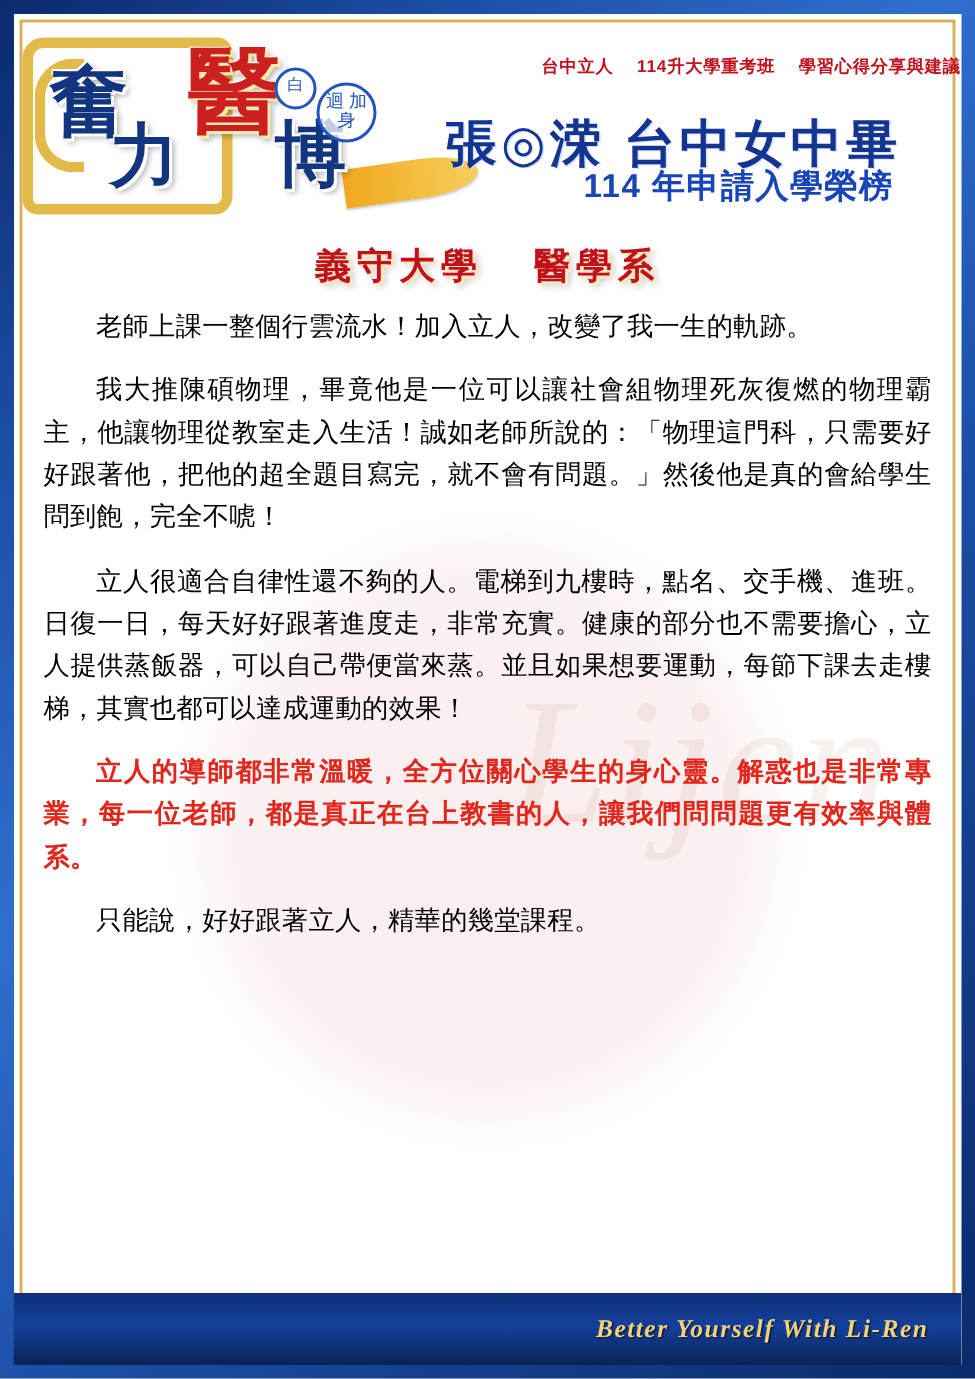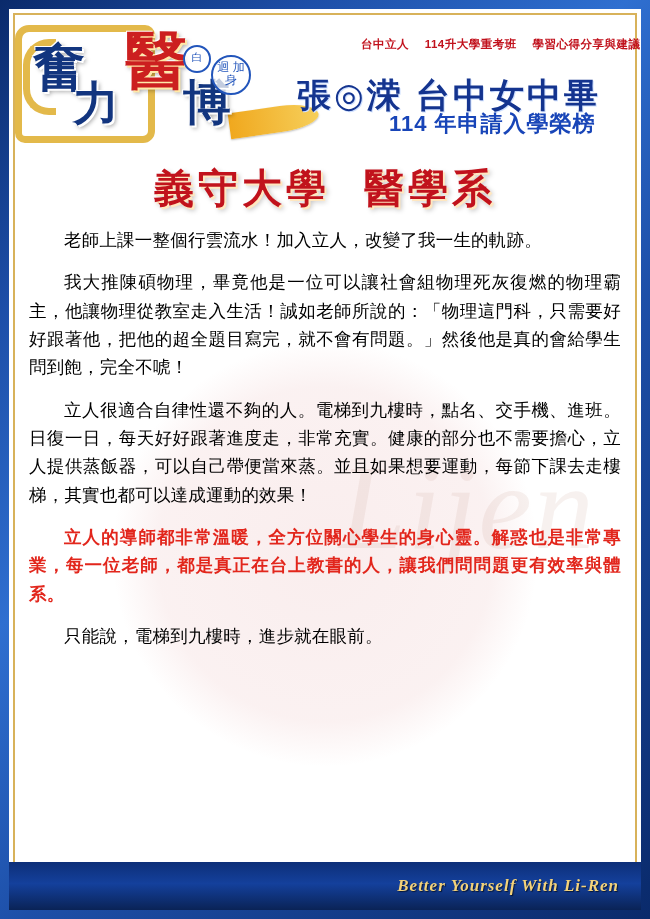--- a/index.html
+++ b/index.html
@@ -117,21 +117,21 @@
     margin-top:16px;
   }
   .hdr-sub{
     position:absolute;left:380px;top:100px;
     font-size:22px;font-weight:bold;color:#1845b8;
     letter-spacing:1px;white-space:nowrap;
   }
 
   .title-school{
     text-align:center;
-    font-size:40px;
+    font-size:24px;
     font-weight:bold;
     color:#c1121c;
     letter-spacing:4px;
     margin-top:2px;
     text-shadow:2px 2px 0 #ffe7c0, 3px 3px 5px rgba(0,0,0,0.25);
   }
   .title-school .gap{display:inline-block;width:34px;}
 
   
   .body{
@@ -202,19 +202,19 @@
 
   <div class="title-school">
     <span>義守大學</span><span class="gap"></span><span>醫學系</span>
   </div>
 
   <div class="body">
     <p class="para p-black">老師上課一整個行雲流水！加入立人，改變了我一生的軌跡。</p>
     <p class="para p-black">我大推陳碩物理，畢竟他是一位可以讓社會組物理死灰復燃的物理霸主，他讓物理從教室走入生活！誠如老師所說的：「物理這門科，只需要好好跟著他，把他的超全題目寫完，就不會有問題。」然後他是真的會給學生問到飽，完全不唬！</p>
     <p class="para p-black">立人很適合自律性還不夠的人。電梯到九樓時，點名、交手機、進班。日復一日，每天好好跟著進度走，非常充實。健康的部分也不需要擔心，立人提供蒸飯器，可以自己帶便當來蒸。並且如果想要運動，每節下課去走樓梯，其實也都可以達成運動的效果！</p>
     <p class="para p-red">立人的導師都非常溫暖，全方位關心學生的身心靈。解惑也是非常專業，每一位老師，都是真正在台上教書的人，讓我們問問題更有效率與體系。</p>
-    <p class="para p-black p-last">只能說，電梯到九樓時，進步就在眼前。</p>
+    <p class="para p-black p-last">只能說，好好跟著立人，精華的幾堂課程。</p>
   </div>
 
   <div class="footer">
     <div class="footer-text">Better  Yourself  With  Li-Ren</div>
   </div>
 </div>
 
 </body></html>

